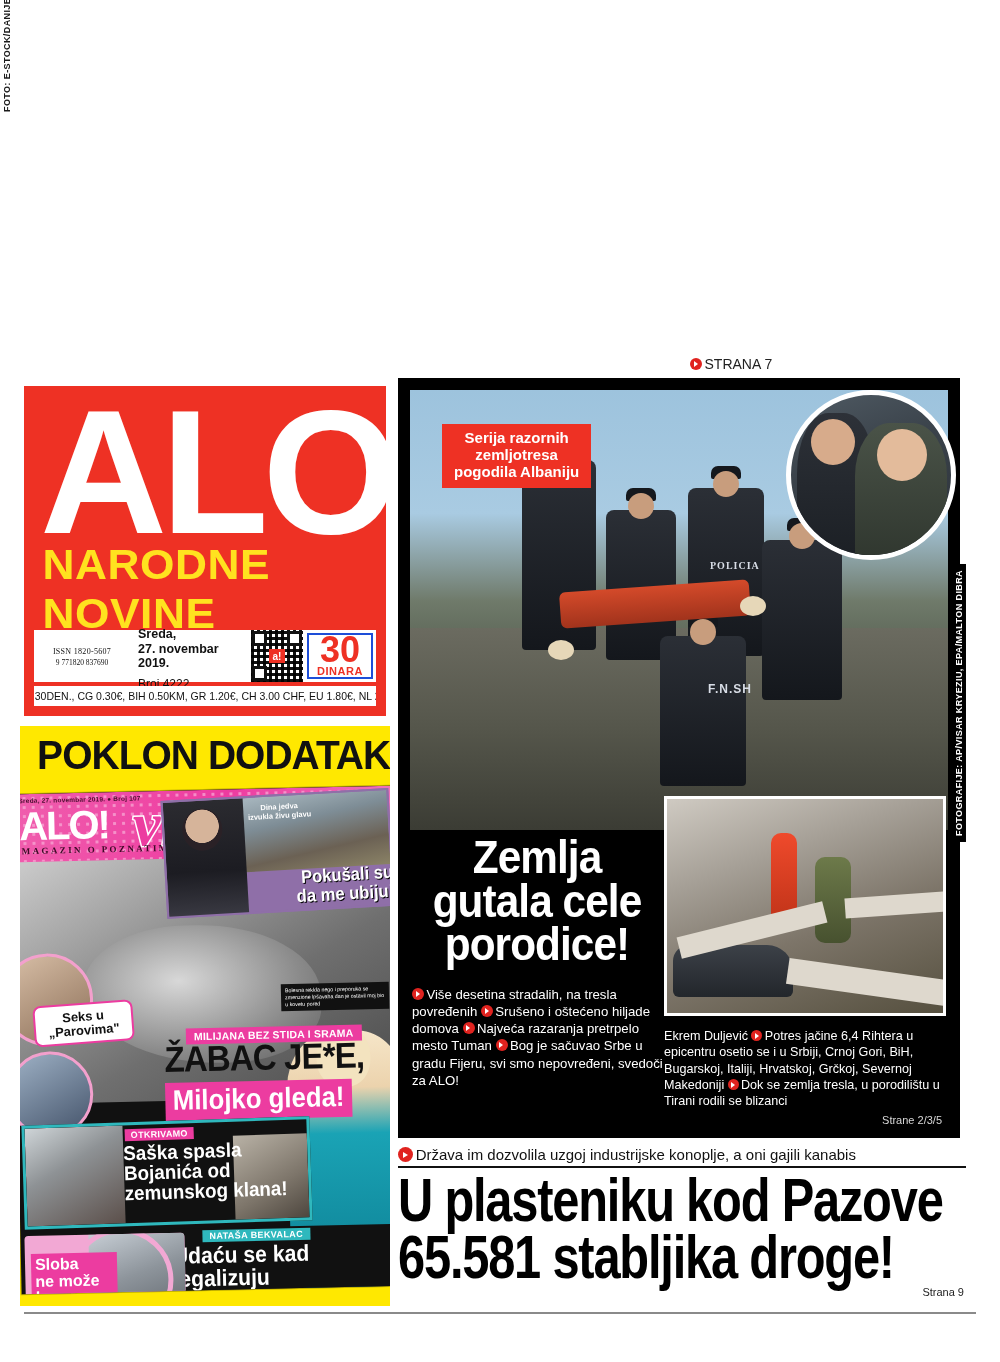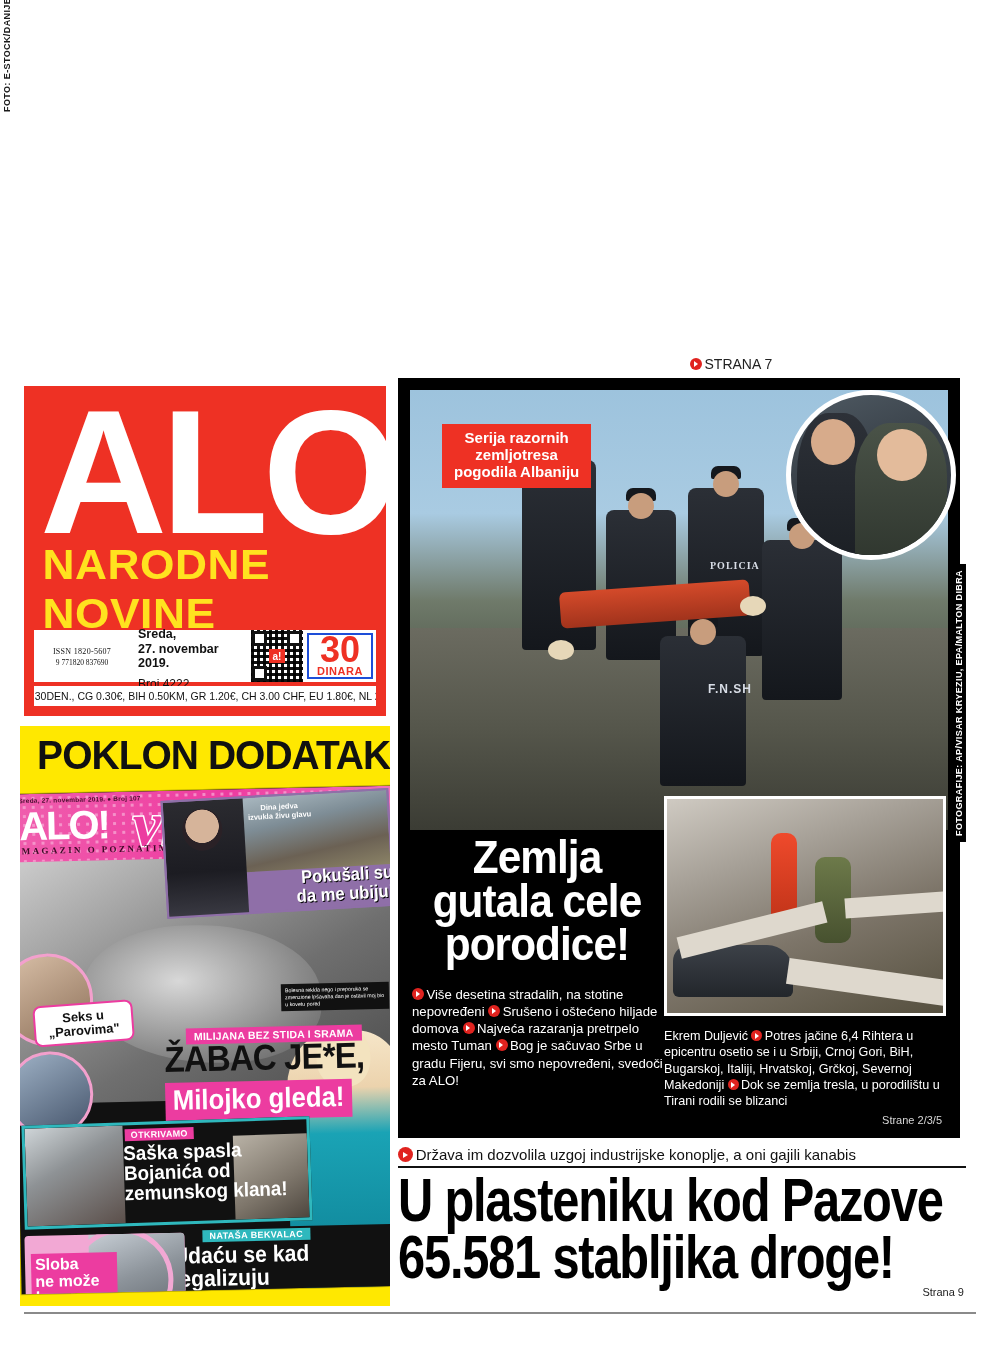--- a/index.html
+++ b/index.html
@@ -503,21 +503,21 @@
 
     <div class="photo-credit-right">FOTOGRAFIJE: AP/VISAR KRYEZIU, EPA/MALTON DIBRA</div>
 
     <div class="q-head">
       <div class="hl">Zemlja</div>
       <div class="hl">gutala cele</div>
       <div class="hl">porodice!</div>
     </div>
 
     <div class="q-lead">
-      <span class="bullet-arrow"></span><span>Više desetina stradalih, na stotine nepovređeni</span>
+      <span class="bullet-arrow"></span><span>Više desetina stradalih, na tresla povređenih</span>
       <span class="bullet-arrow"></span><span>Srušeno i oštećeno hiljade domova</span>
       <span class="bullet-arrow"></span><span>Najveća razaranja pretrpelo mesto Tuman</span>
       <span class="bullet-arrow"></span><span>Bog je sačuvao Srbe u gradu Fijeru, svi smo nepovređeni, svedoči za ALO!</span>
     </div>
 
     <div class="q-photo2">
       <div class="car"></div>
       <div class="red"></div>
       <div class="soldier"></div>
       <div class="slab" style="left:10px;top:120px;width:150px;height:22px;transform:rotate(-14deg);"></div>

